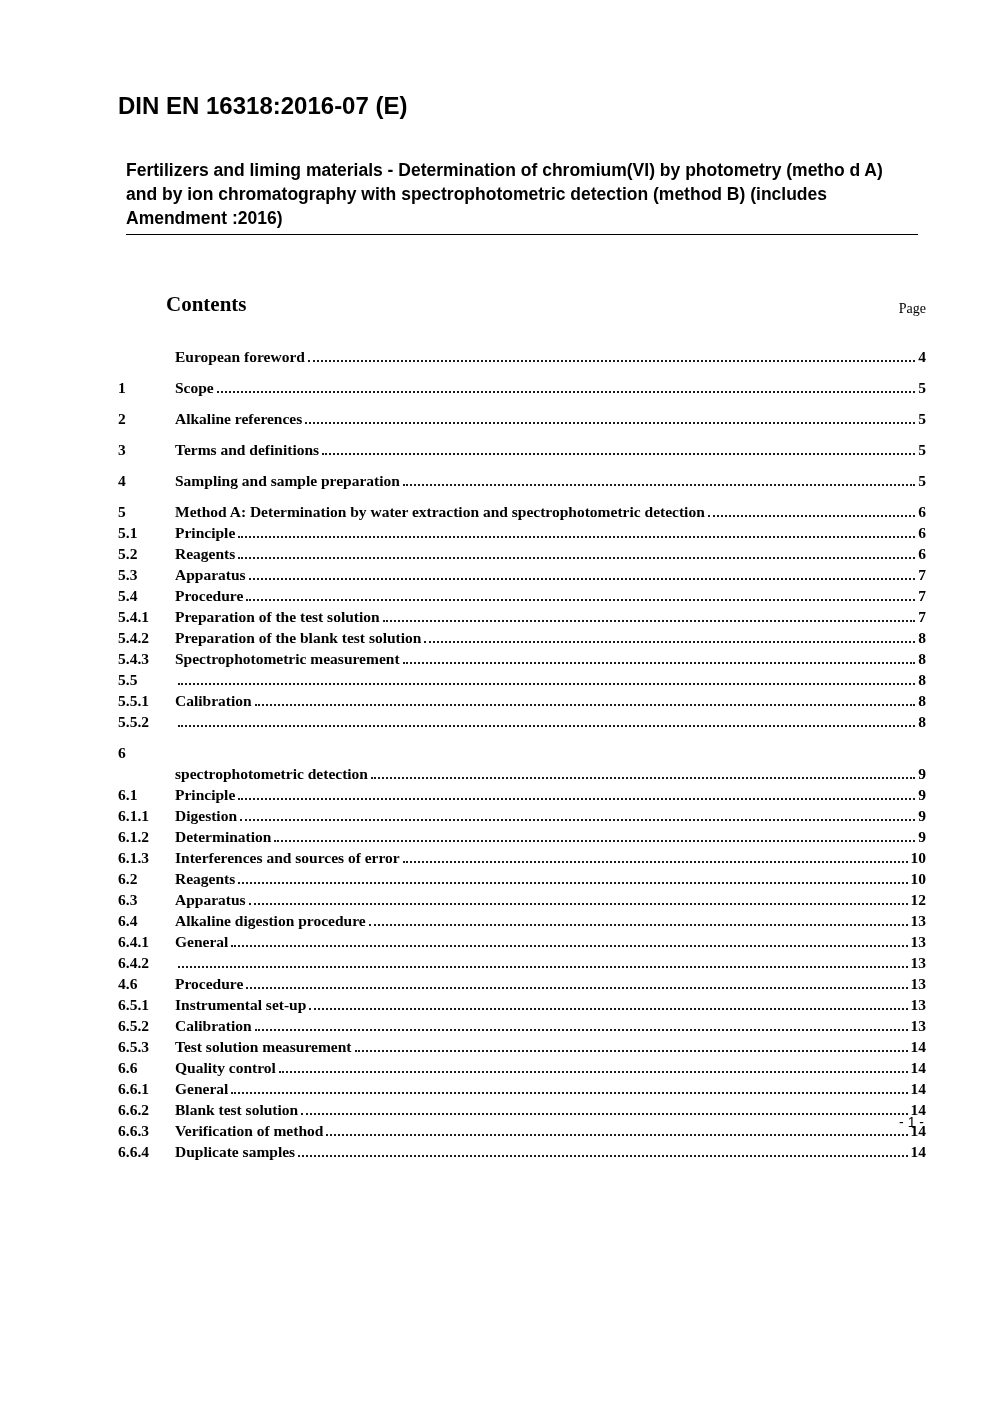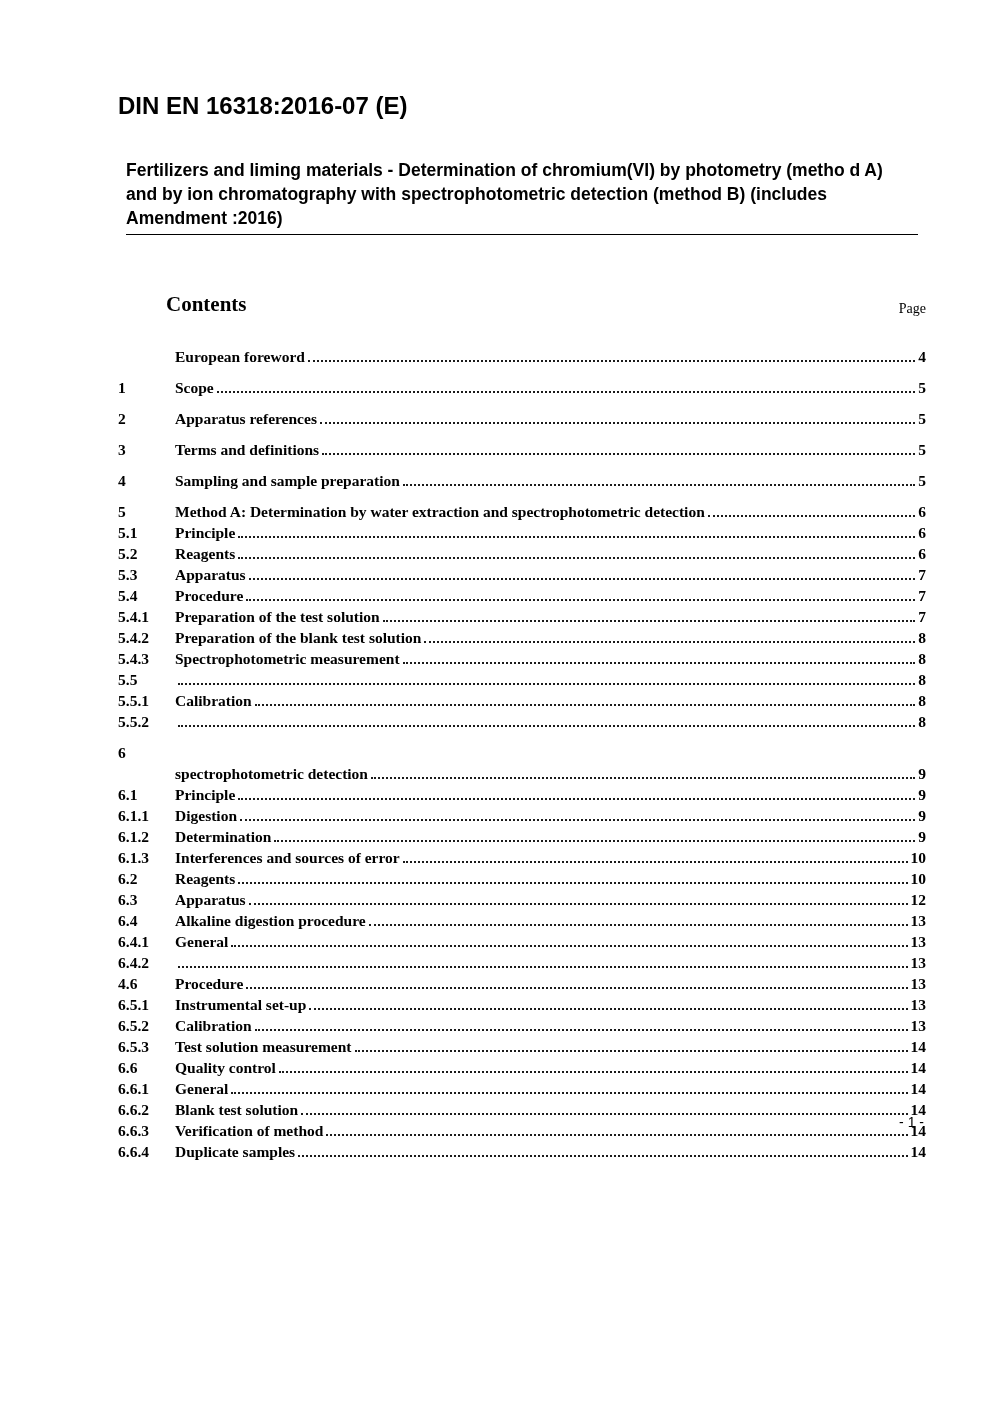--- a/index.html
+++ b/index.html
@@ -117,21 +117,21 @@
         <div class="toc-row">
           <span class="toc-num">1</span>
           <span class="toc-title">Scope</span>
           <span class="toc-leader"></span>
           <span class="toc-page">5</span>
         </div>
       </div>
       <div class="toc-entry main">
         <div class="toc-row">
           <span class="toc-num">2</span>
-          <span class="toc-title">Apparatus references</span>
+          <span class="toc-title">Alkaline references</span>
           <span class="toc-leader"></span>
           <span class="toc-page">5</span>
         </div>
       </div>
       <div class="toc-entry main">
         <div class="toc-row">
           <span class="toc-num">3</span>
           <span class="toc-title">Terms and definitions</span>
           <span class="toc-leader"></span>
           <span class="toc-page">5</span>

